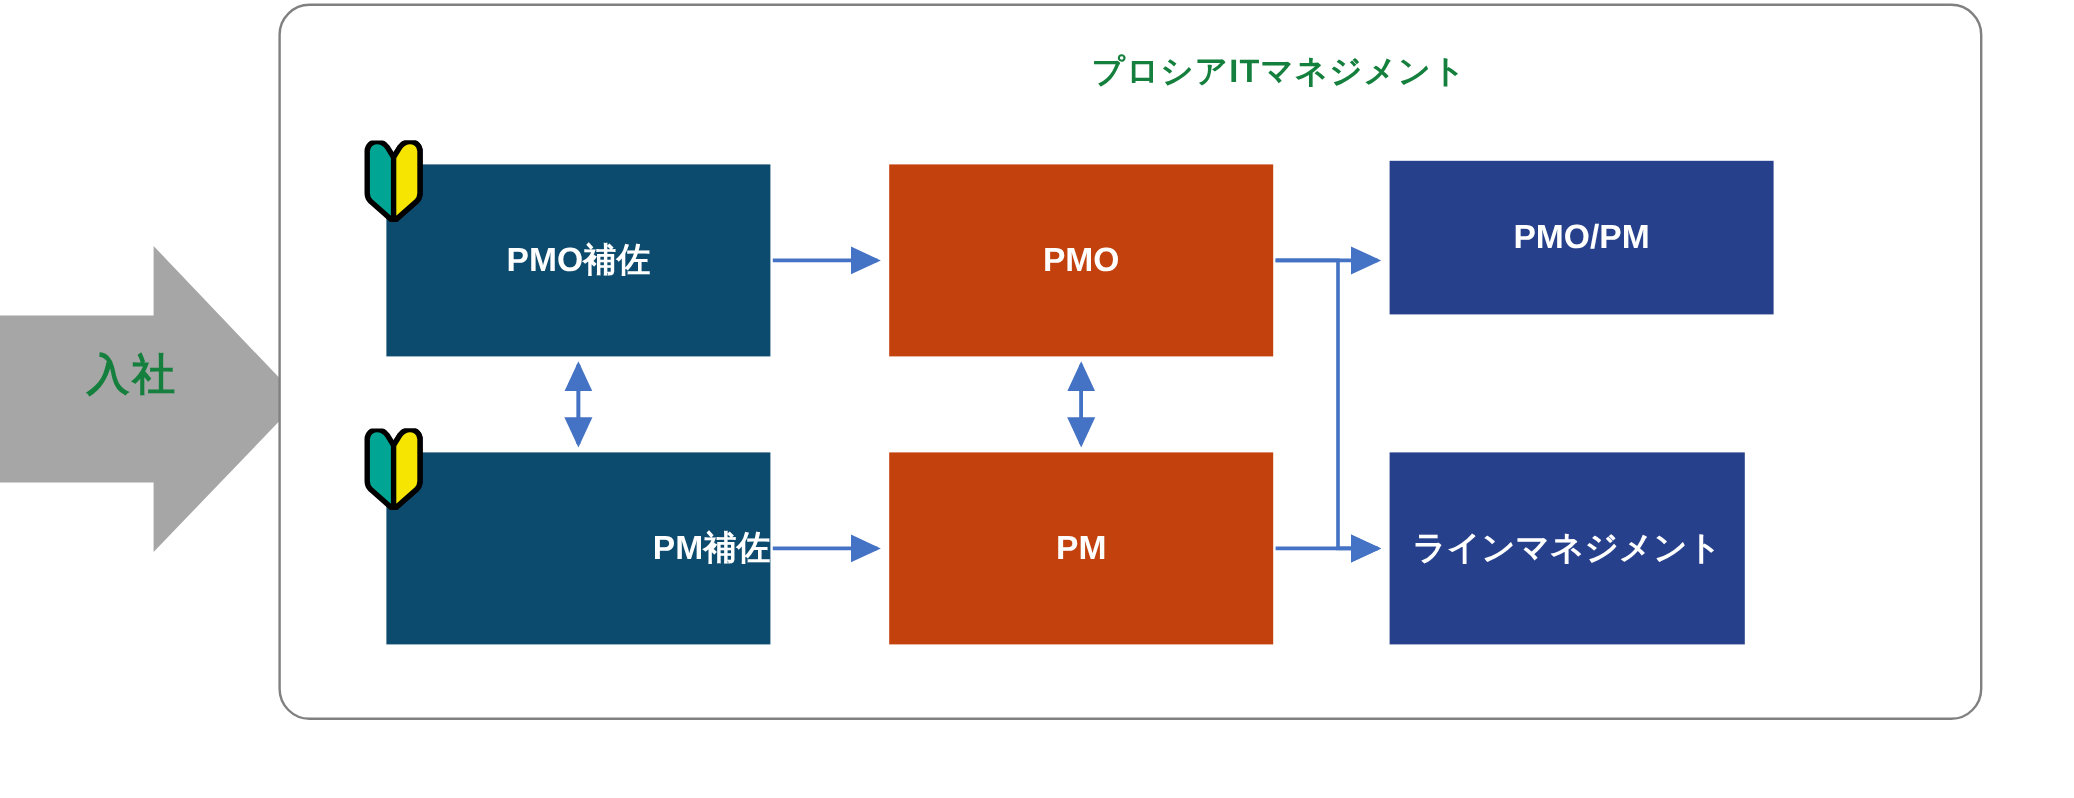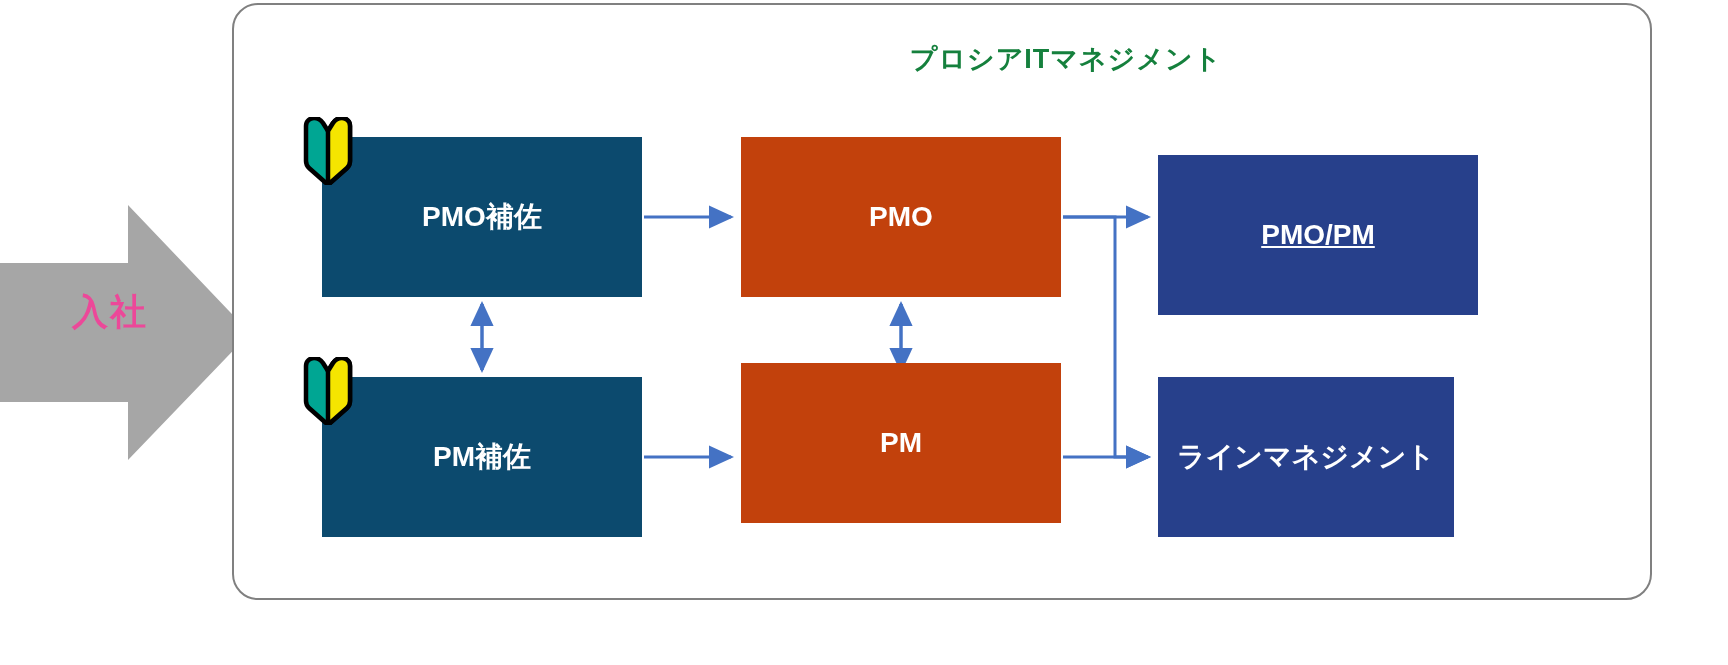--- a/index.html
+++ b/index.html
@@ -3,21 +3,21 @@
 <meta charset="utf-8">
 <style>
   html,body{margin:0;padding:0;background:#ffffff;}
   body{width:1728px;height:665px;position:relative;overflow:hidden;
        font-family:"Liberation Sans","DejaVu Sans",sans-serif;}
 
   
   #entry-arrow{position:absolute;left:0;top:205px;width:250px;height:255px;}
   #entry-arrow svg{display:block;}
   #entry-label{position:absolute;left:40px;top:288px;width:140px;
-      color:#ec4899;font-size:36px;font-weight:bold;letter-spacing:2px;
+      color:#15803d;font-size:36px;font-weight:bold;letter-spacing:2px;
       text-align:center;}
 
   
   #panel{position:absolute;left:232px;top:3px;width:1420px;height:597px;
       background:#ffffff;border:2px solid #808080;border-radius:26px;
       box-sizing:border-box;}
 
   #panel-title{position:absolute;left:232px;top:41px;width:1668px;
       text-align:center;font-size:27px;font-weight:bold;color:#15803d;
       letter-spacing:1px;}
@@ -25,24 +25,24 @@
   
   .box{position:absolute;display:flex;align-items:center;justify-content:center;
        color:#ffffff;font-weight:bold;text-align:center;line-height:1.18;
        box-sizing:border-box;}
 
   .box.lvl1{background:#0c4a6e;font-size:28px;}
   .box.lvl2{background:#c2410c;font-size:28px;}
   .box.lvl3{background:#27408B;font-size:28px;}
 
   #box-pmo-assist{left:322px;top:137px;width:320px;height:160px;}
-  #box-pm-assist {left:322px;top:377px;width:320px;height:160px;}
+  #box-pm-assist {left:322px;top:377px;width:320px;height:160px;justify-content:flex-end;}
   #box-pmo       {left:741px;top:137px;width:320px;height:160px;}
-  #box-pm        {left:741px;top:363px;width:320px;height:160px;}
-  #box-specialist{left:1158px;top:155px;width:320px;height:160px;text-decoration:underline;}
+  #box-pm        {left:741px;top:377px;width:320px;height:160px;}
+  #box-specialist{left:1158px;top:134px;width:320px;height:128px;}
   #box-line-mgmt {left:1158px;top:377px;width:296px;height:160px;}
 
   
   .wakaba{position:absolute;width:56px;height:68px;}
   #wakaba-pmo{left:300px;top:117px;}
   #wakaba-pm {left:300px;top:357px;}
   .wakaba svg{display:block;}
 
   
   #connectors{position:absolute;left:0;top:0;width:1728px;height:665px;

